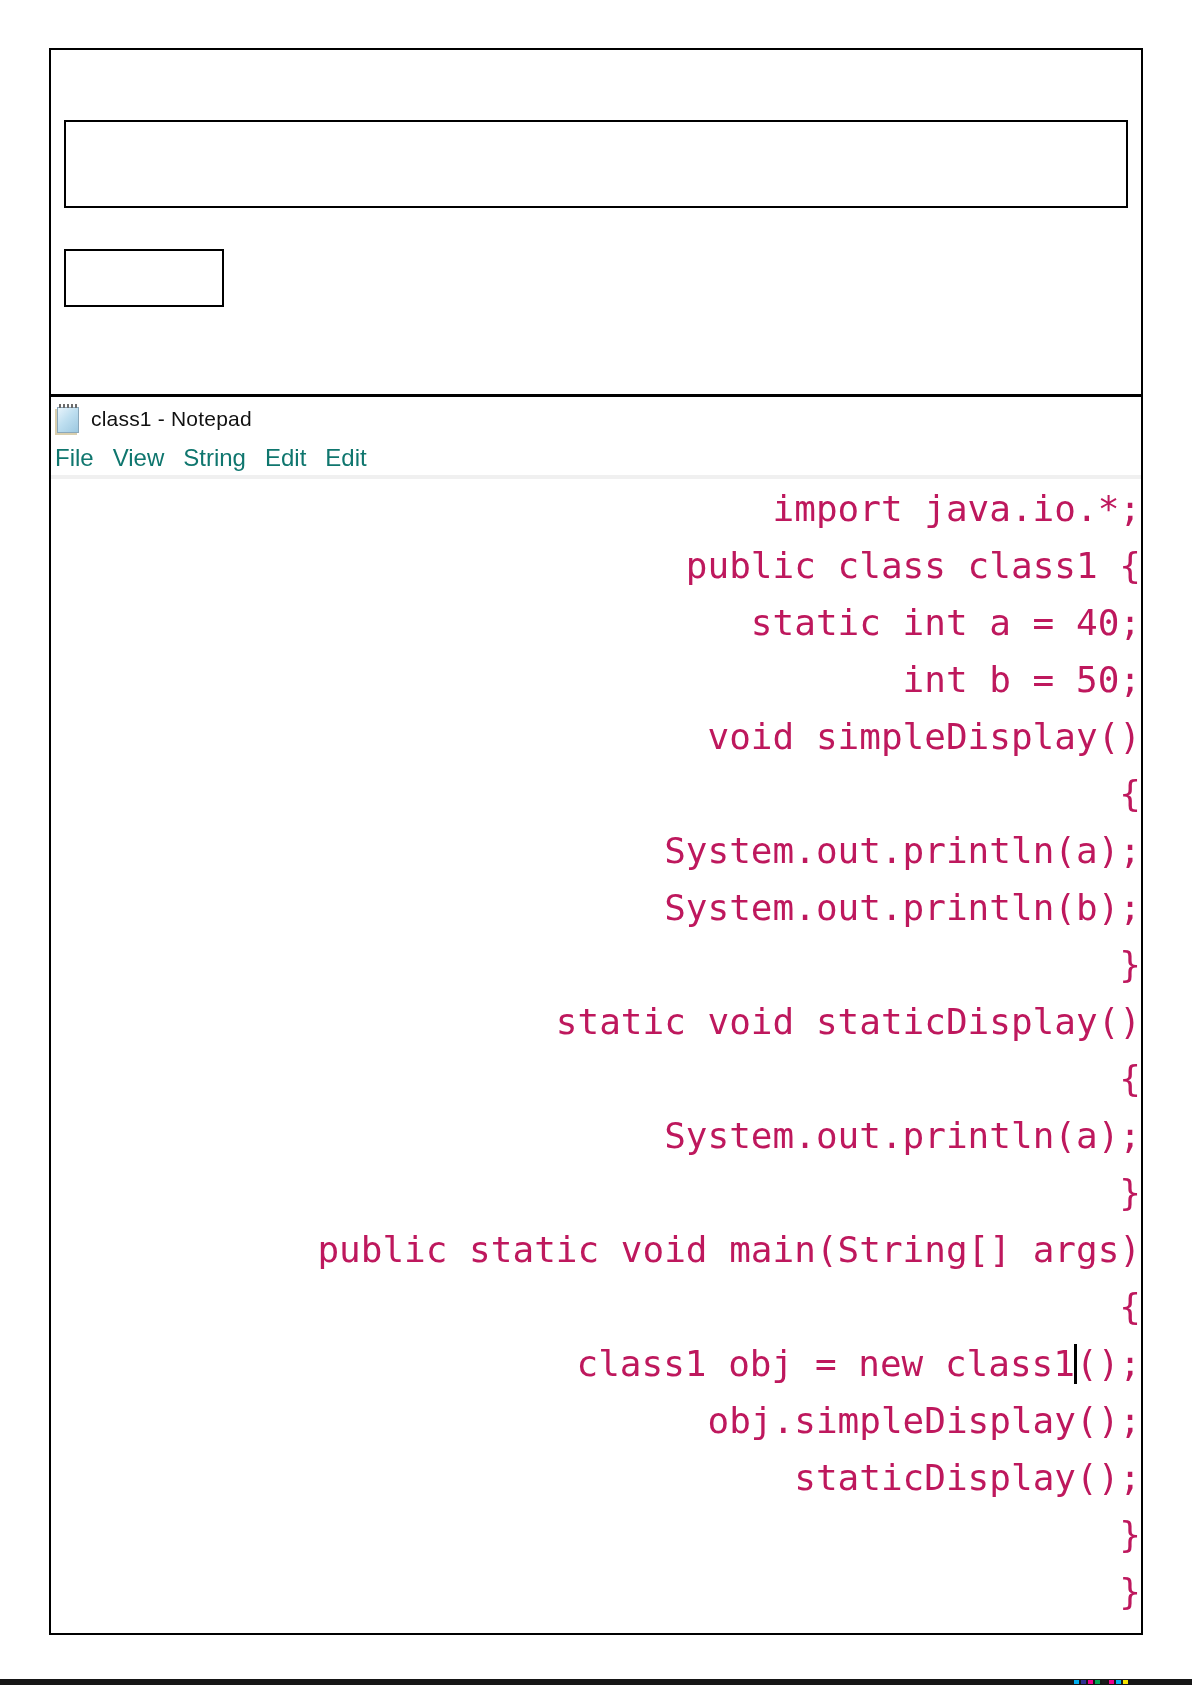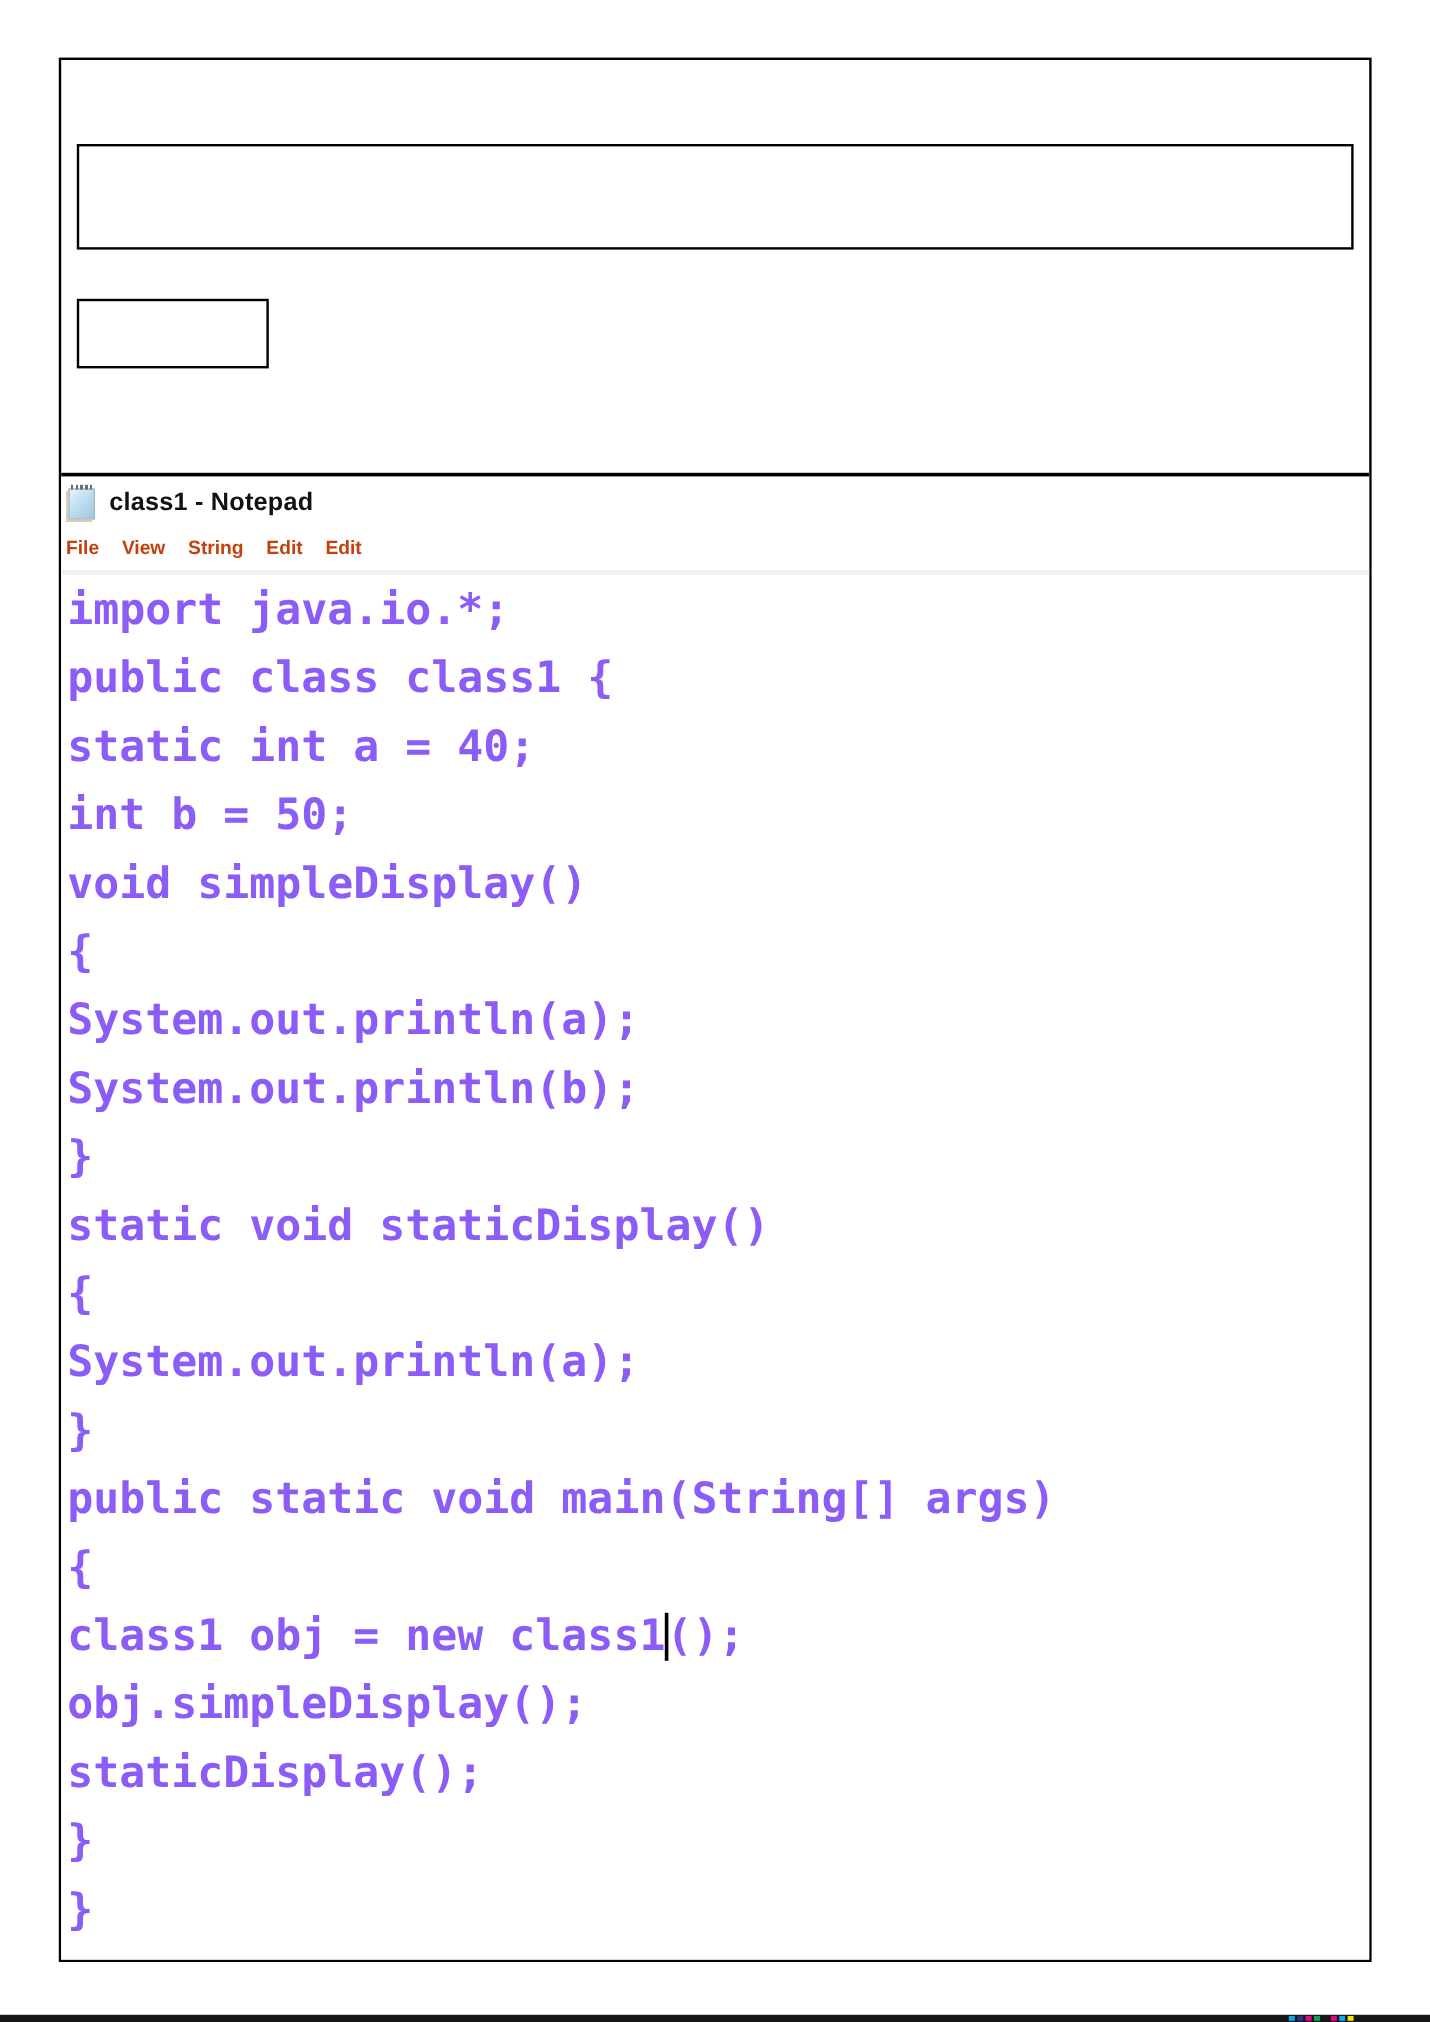--- a/index.html
+++ b/index.html
@@ -1,15 +1,15 @@
 <!DOCTYPE html>
 <html><head>
 <meta charset="utf-8">
 <style>
-  * { margin:0; padding:0; box-sizing:border-box;font-weight:bold; }
+  * { margin:0; padding:0; box-sizing:border-box; }
   html,body { width:1192px; height:1685px; background:#ffffff; overflow:hidden; }
   body { position:relative; font-family:"Liberation Sans", sans-serif; }
 
   
   .outer-frame {
     position:absolute; left:49px; top:48px; width:1094px; height:1587px;
     border:2px solid #000; background:#fff;
   }
 
   
@@ -29,27 +29,27 @@
     border:1px solid #8ba8ba;
     box-shadow:-2px 2px 0 0 #d9cfae;
   }
   .np-icon::before {
     content:""; position:absolute; left:1px; right:1px; top:-4px; height:4px;
     background:repeating-linear-gradient(90deg,#6b6b6b 0 2px,transparent 2px 4px);
   }
   .np-title { margin-left:12px; font-size:21px; color:#111; letter-spacing:0.2px; }
 
   .menubar { height:34px; display:flex; align-items:center; padding-left:4px; }
-  .menu-item { font-size:16px; color:#c2410c; margin-right:19px; cursor:default; }
+  .menu-item { font-size:24px; color:#0f766e; margin-right:19px; cursor:default; }
   .menu-sep { height:4px; background:#f0f0f0; }
 
   .code {
     font-family:"DejaVu Sans Mono","Liberation Mono",monospace;
-    font-size:36px; line-height:57px; color:#8b5cf6;
-    padding:1px 0 0 5px; white-space:pre;
+    font-size:36px; line-height:57px; color:#be185d;
+    padding:1px 0 0 5px; white-space:pre;text-align:right;
   }
   .code-line { height:57px; }
   .caret {
     display:inline-block; width:3px; height:40px; margin:0 -1px;
     background:#000; vertical-align:text-bottom;
   }
 
   
   .bottom-line { position:absolute; left:0; top:1679px; width:1192px; height:6px; background:#161616; }
   .print-mark { position:absolute; top:1680px; width:5px; height:4px; }

